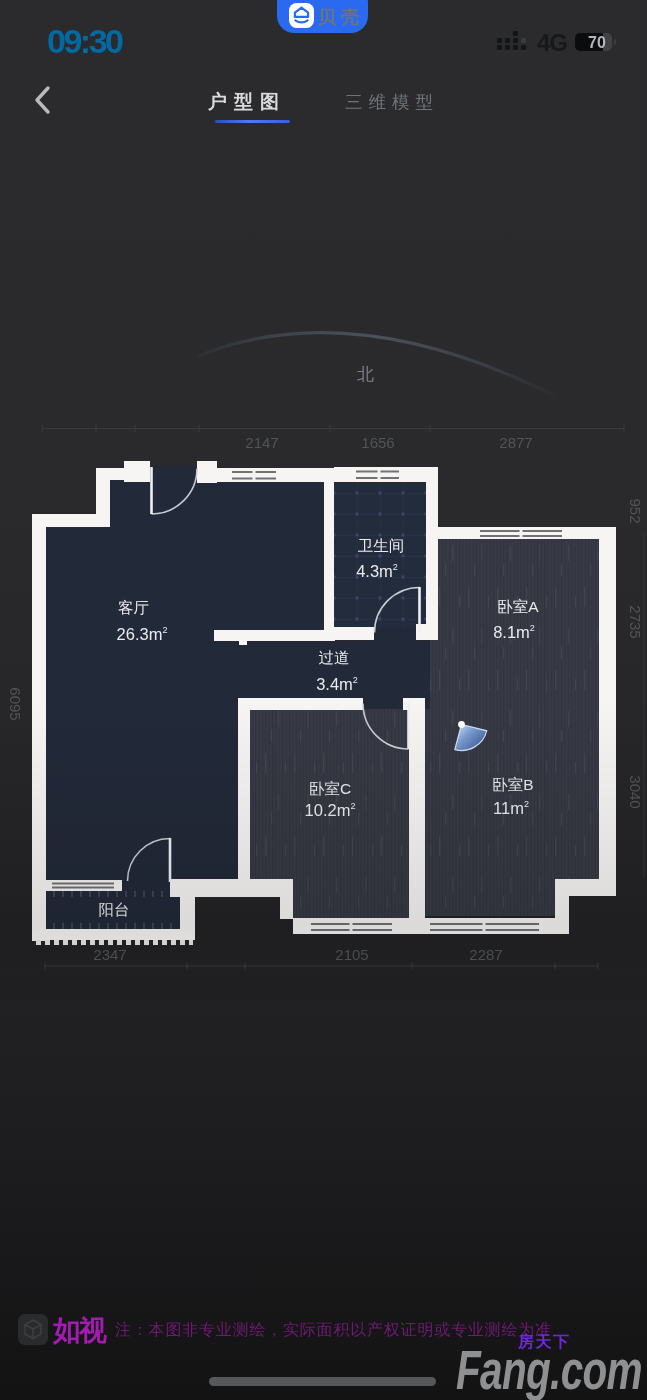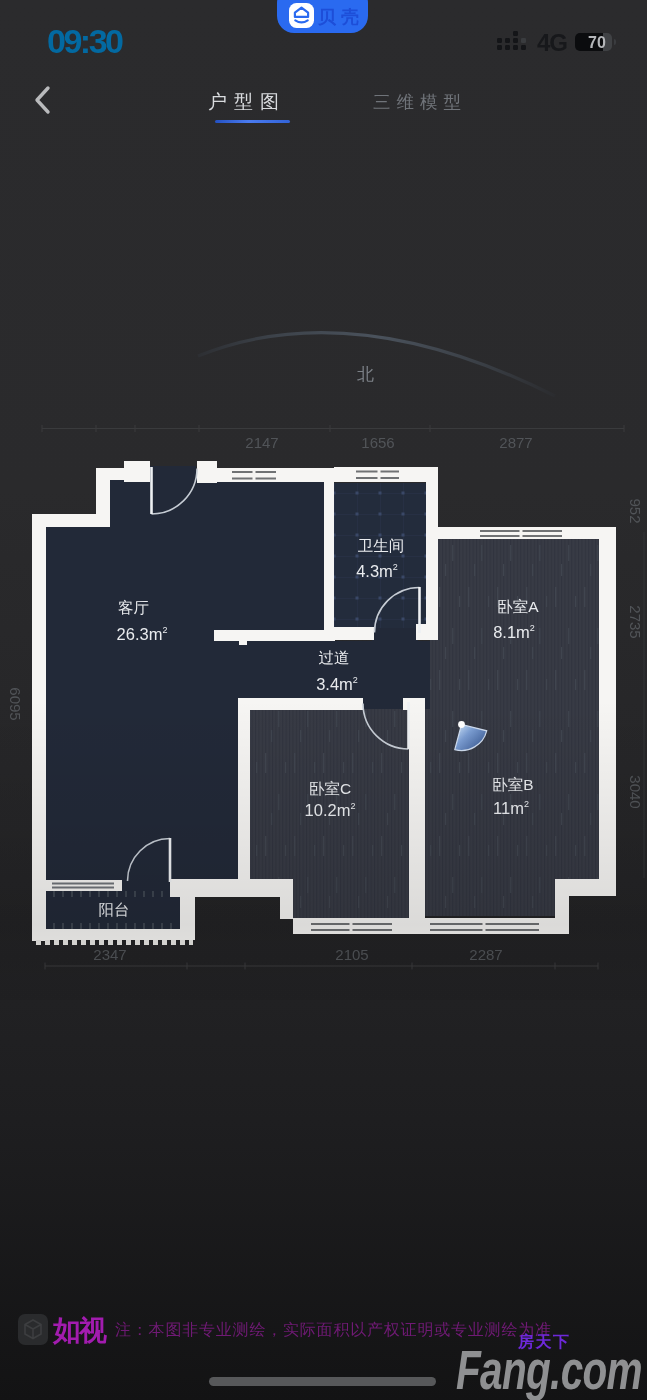--- a/index.html
+++ b/index.html
@@ -14,21 +14,21 @@
 <div class="abs" style="left:47px;top:22px;font-size:34px;font-weight:bold;color:#0369a1;letter-spacing:-2.5px;">09:30</div>
 
 <div class="abs" style="left:277px;top:-14px;width:91px;height:47px;background:#2a6af0;border-radius:17px;"></div>
 
 <svg class="abs" style="left:289px;top:3px;" width="25" height="25" viewBox="0 0 25 25">
   <rect x="0" y="0" width="25" height="25" rx="7.5" fill="#ffffff"></rect>
   <path d="M12.5,4.6 L5.9,9.6 L5.9,13.9 L19.1,13.9 L19.1,9.6 Z" fill="none" stroke="#2a6af0" stroke-width="2.2" stroke-linejoin="round"></path>
   <path d="M6.3,17.3 Q12.5,21.4 18.7,17.3" fill="none" stroke="#2a6af0" stroke-width="2.2" stroke-linecap="round"></path>
 </svg>
 
-<div class="abs" style="left:318px;top:5px;font-size:18px;font-weight:bold;color:#1d4ed8;letter-spacing:5px;">贝壳</div>
+<div class="abs" style="left:318px;top:5px;font-size:18px;font-weight:bold;color:#737373;letter-spacing:5px;">贝壳</div>
 
 <svg class="abs" style="left:496px;top:28px;" width="40" height="26" viewBox="0 0 40 26">
   <g fill="#141518">
     <rect x="1" y="10" width="5" height="5" rx="1.2"></rect>
       <rect x="1" y="17" width="5" height="5" rx="1.2"></rect>
     <rect x="9" y="10" width="5" height="5" rx="1.2"></rect>
       <rect x="9" y="17" width="5" height="5" rx="1.2"></rect>
     <rect x="17" y="3" width="5" height="5" rx="1.2"></rect>
       <rect x="17" y="10" width="5" height="5" rx="1.2"></rect>
       <rect x="17" y="17" width="5" height="5" rx="1.2"></rect>
@@ -41,25 +41,25 @@
 
 <div class="abs" style="left:575px;top:33px;width:28px;height:18px;background:#0b0c0e;border-radius:5px 0 0 5px;"></div>
 <div class="abs" style="left:603px;top:33px;width:9px;height:18px;background:#404245;border-radius:0 5px 5px 0;"></div>
 <div class="abs" style="left:613.5px;top:39px;width:2.5px;height:6px;background:#3a3c3f;border-radius:0 2px 2px 0;"></div>
 <div class="abs" style="left:575px;top:33px;width:44px;height:18px;font-size:16px;font-weight:bold;color:#b4b6b9;text-align:center;line-height:19px;">70</div>
 
 <svg class="abs" style="left:30px;top:84px;" width="26" height="32" viewBox="0 0 26 32">
   <path d="M18,4 L7,16 L18,28" fill="none" stroke="#b9babc" stroke-width="3.4" stroke-linecap="round" stroke-linejoin="round"></path>
 </svg>
 
-<div class="abs" style="left:208px;top:89px;font-size:19px;color:#d9dbde;letter-spacing:7px;font-weight:normal;">户型图</div>
+<div class="abs" style="left:208px;top:89px;font-size:19px;color:#d9dbde;letter-spacing:7px;font-weight:bold;">户型图</div>
 
 <div class="abs" style="left:215px;top:120px;width:75px;height:3px;border-radius:2px;background:linear-gradient(90deg,#2451c2 0%,#4a7bf0 45%,#3263d8 100%);"></div>
 
-<div class="abs" style="left:345px;top:90px;font-size:17.5px;color:#70747a;letter-spacing:6px;margin-left:28px;">三维模型</div>
+<div class="abs" style="left:345px;top:90px;font-size:17.5px;color:#70747a;letter-spacing:6px;">三维模型</div>
 
 <svg class="abs" style="left:0px;top:280px;" width="647" height="720" viewBox="0 280 647 720">
 <defs>
   <pattern id="wood" width="3.4" height="40" patternUnits="userSpaceOnUse">
     <rect width="3.4" height="40" fill="#383b45"></rect>
     <rect x="0" width="1.1" height="40" fill="#31343f"></rect>
   </pattern>
   <pattern id="woodlite" width="29" height="83" patternUnits="userSpaceOnUse">
     <rect x="4" y="6" width="1.3" height="20" fill="#40454f"></rect>
     <rect x="17" y="47" width="1.3" height="16" fill="#3e434d"></rect>

